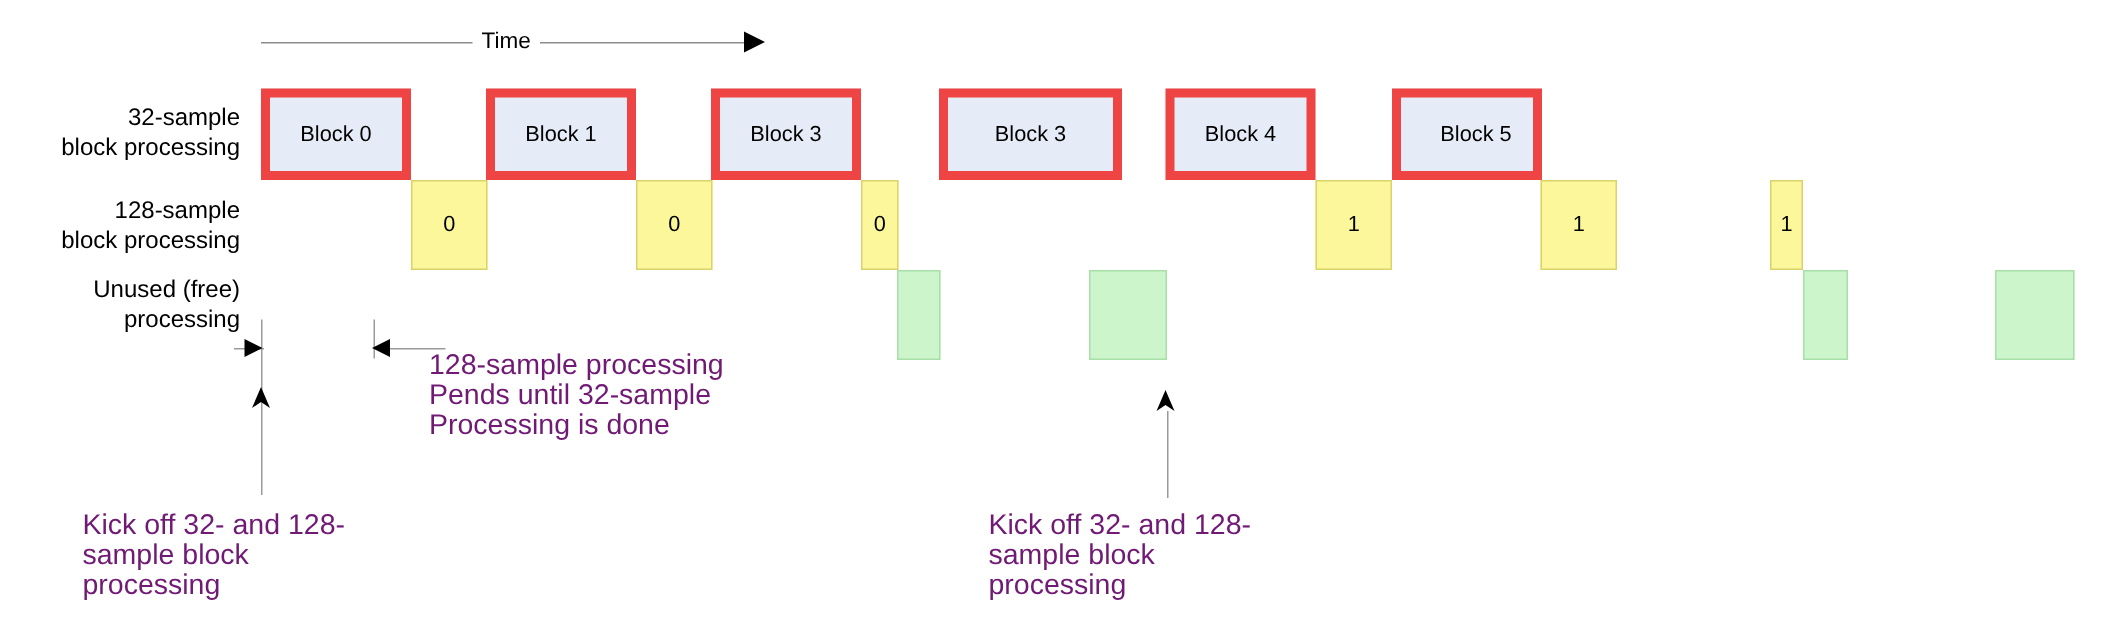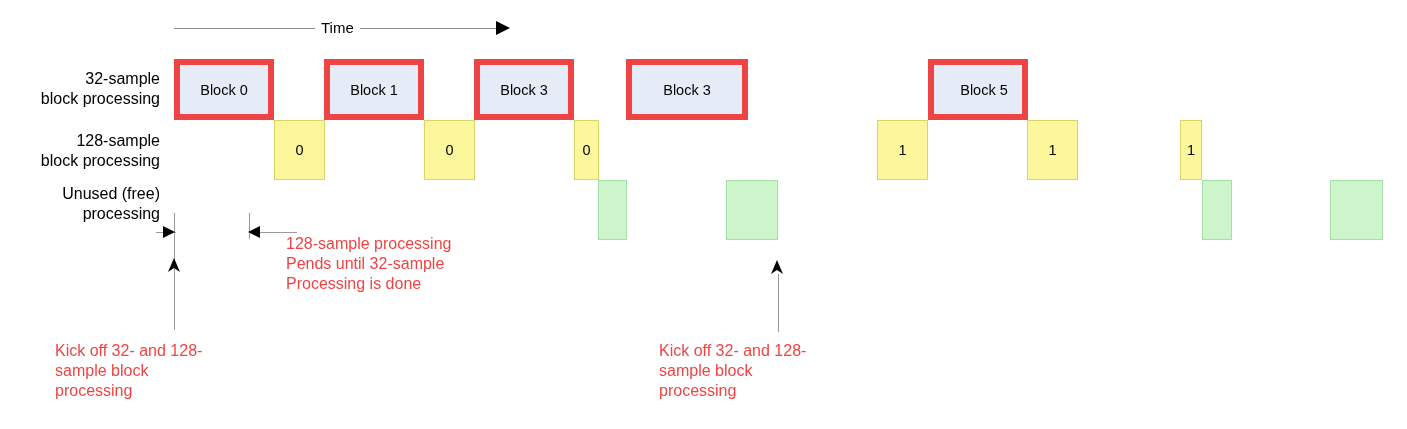--- a/index.html
+++ b/index.html
@@ -74,23 +74,23 @@
   }
   .hline {
     position: absolute;
     height: 1px;
     background: #9a9a9a;
   }
 
   
   .anno-text {
     position: absolute;
-    font-size: 16px;
+    font-size: 19px;
     line-height: 20px;
-    color: #ef4444;
+    color: #701a75;
     white-space: pre-line;
   }
   .anno-left { text-align: left; }
   .anno-center { text-align: left; }
 
   svg.gl { position: absolute; overflow: visible; }
 </style>
 </head>
 <body>
 
@@ -106,20 +106,21 @@
 block processing</div>
   <div class="row-label" style="left:0px; top:131px; width:160px;">128-sample
 block processing</div>
   <div class="row-label" style="left:0px; top:184px; width:160px;">Unused (free)
 processing</div>
 
   <div class="blk blk-32" style="left:174px; top:59px; width:100px; height:61px;">Block 0</div>
   <div class="blk blk-32" style="left:324px; top:59px; width:100px; height:61px;">Block 1</div>
   <div class="blk blk-32" style="left:474px; top:59px; width:100px; height:61px;">Block 3</div>
   <div class="blk blk-32" style="left:626px; top:59px; width:122px; height:61px;">Block 3</div>
+  <div class="blk blk-32" style="left:777px; top:59px; width:100px; height:61px;">Block 4</div>
   <div class="blk blk-32" style="left:928px; top:59px; width:100px; height:61px;padding-left:12px;">Block 5</div>
 
   <div class="blk blk-128" style="left:274px; top:120px; width:51px; height:60px;">0</div>
   <div class="blk blk-128" style="left:424px; top:120px; width:51px; height:60px;">0</div>
   <div class="blk blk-128" style="left:574px; top:120px; width:25px; height:60px;">0</div>
   <div class="blk blk-128" style="left:877px; top:120px; width:51px; height:60px;">1</div>
   <div class="blk blk-128" style="left:1027px; top:120px; width:51px; height:60px;">1</div>
   <div class="blk blk-128" style="left:1180px; top:120px; width:22px; height:60px;">1</div>
 
   <div class="blk blk-free" style="left:598px; top:180px; width:29px; height:60px;"></div>

